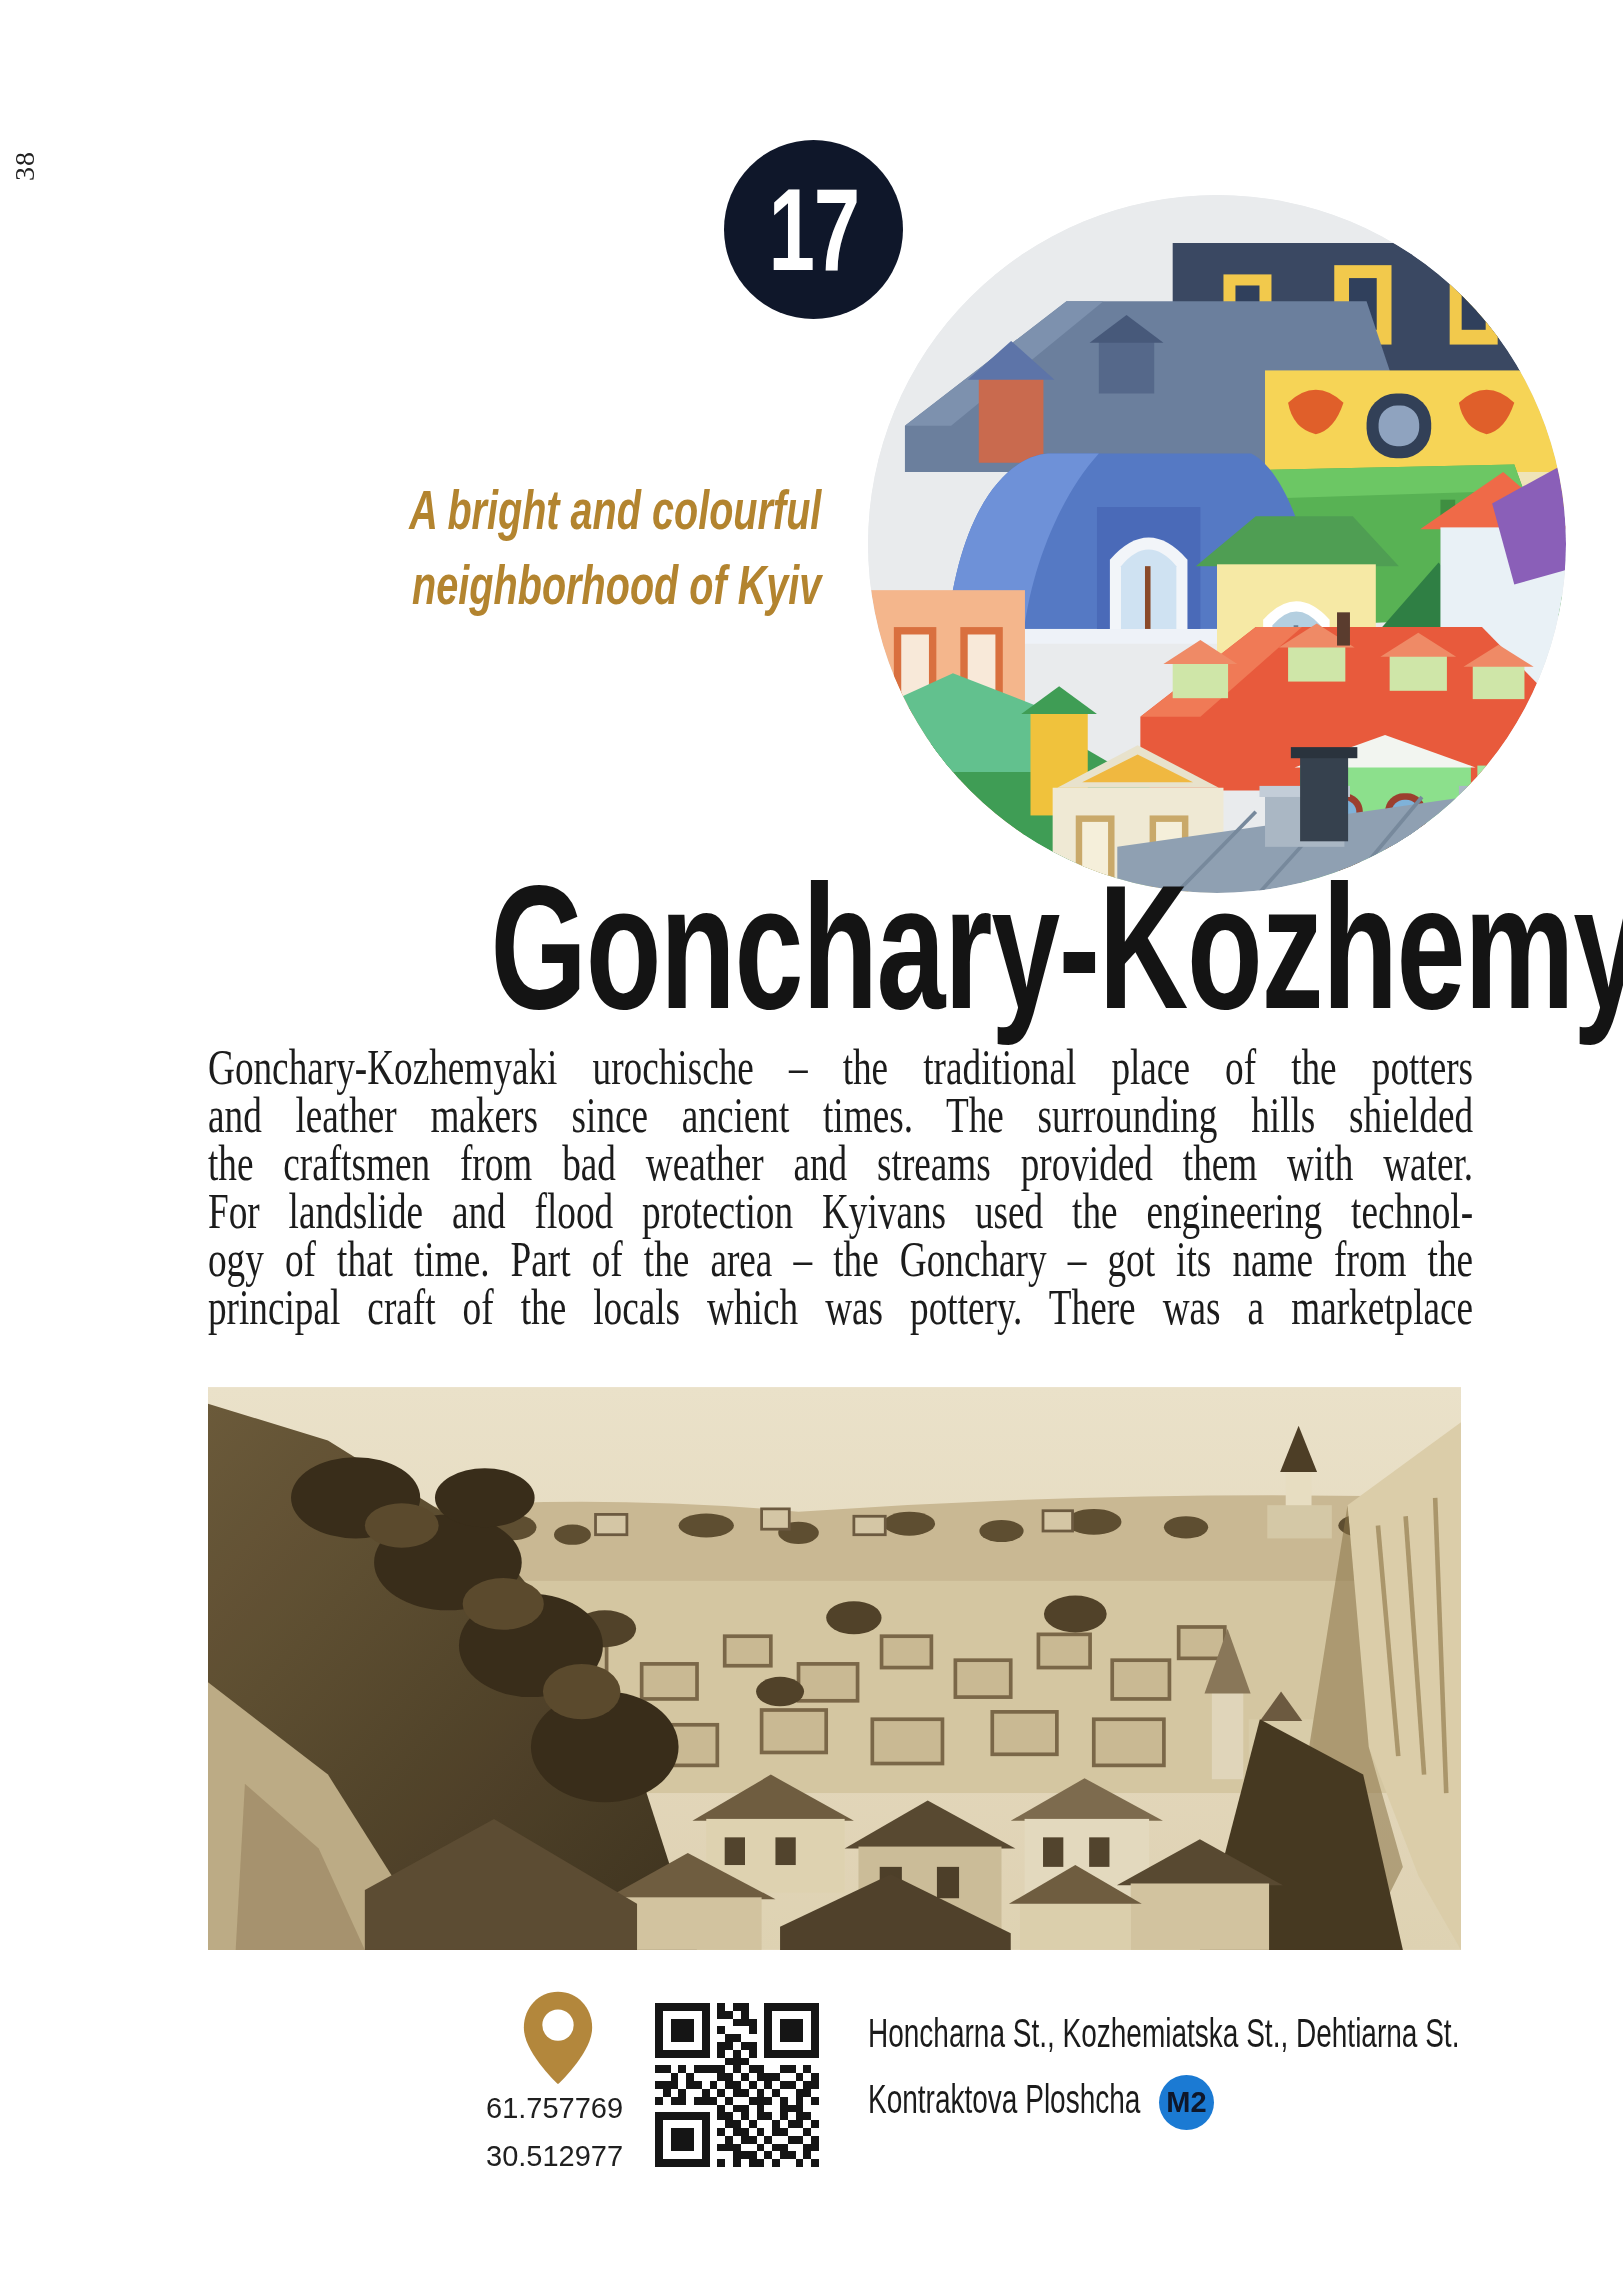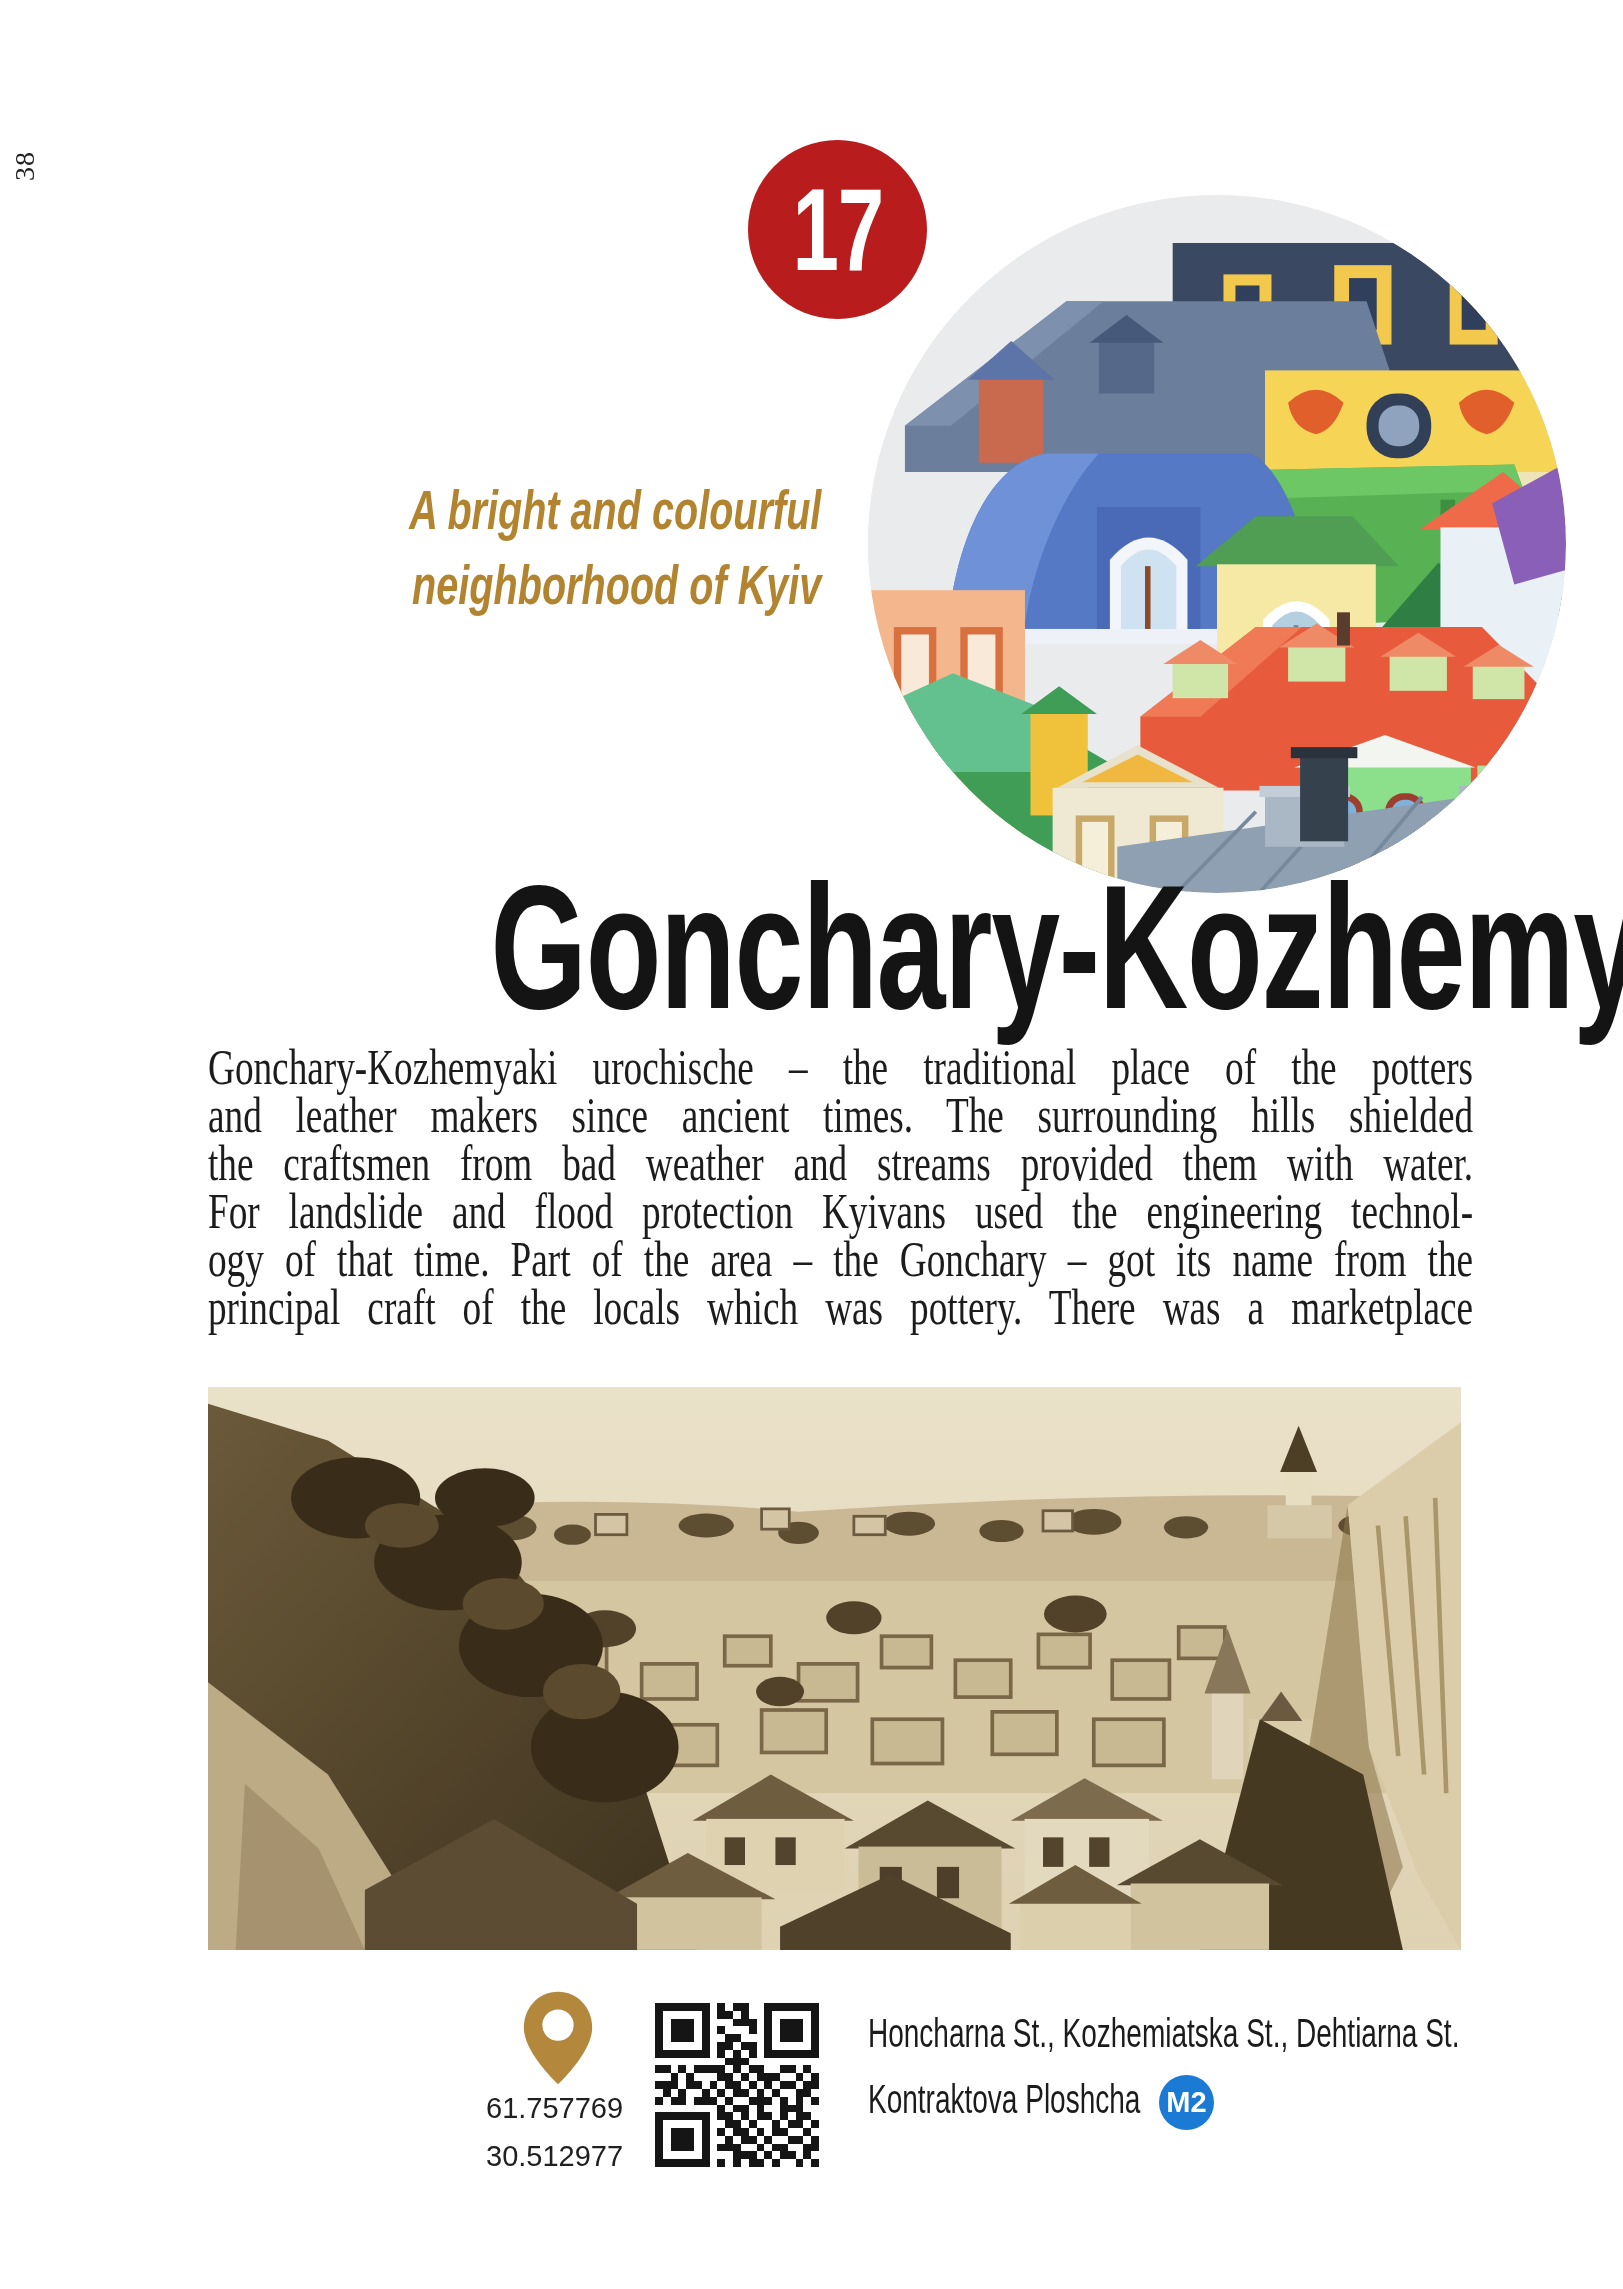--- a/index.html
+++ b/index.html
@@ -5,22 +5,22 @@
   html,body{margin:0;padding:0;background:#ffffff;}
   .page{position:relative;width:1623px;height:2290px;background:#ffffff;overflow:hidden;
         font-family:"Liberation Sans",sans-serif;color:#1a1a1a;}
 
   
   .page-number{position:absolute;left:9.2px;top:181px;transform:rotate(-90deg);
     transform-origin:0 0;font-family:"Liberation Serif",serif;font-size:28px;
     letter-spacing:0.9px;color:#222;}
 
   
-  .badge{position:absolute;left:748px;top:140px;width:179px;height:179px;border-radius:50%;
-    background:#b91c1c;display:flex;align-items:center;justify-content:center;}
+  .badge{position:absolute;left:724px;top:140px;width:179px;height:179px;border-radius:50%;
+    background:#0f172a;display:flex;align-items:center;justify-content:center;}
   .badge span{display:inline-block;color:#fff;font-size:116px;font-weight:700;
     transform:scaleX(.72);letter-spacing:-1.8px;}
 
   
   .photo-circle{position:absolute;left:868px;top:195px;width:698px;height:698px;
     border-radius:50%;overflow:hidden;background:#e9ebed;}
   .photo-circle svg{display:block;width:100%;height:100%;}
 
   
   .tagline{position:absolute;left:0;top:480px;width:821px;text-align:right;color:#b3842f;}
@@ -49,21 +49,21 @@
   .coords{position:absolute;left:486px;top:2084px;font-size:29px;line-height:48px;
     color:#202020;letter-spacing:0;}
   .qr{position:absolute;left:655px;top:2003px;width:164px;height:164px;background:#fff;
     display:grid;grid-template-columns:repeat(21,1fr);grid-template-rows:repeat(21,1fr);}
   .qr .on{background:#151515;}
   .address{position:absolute;left:868px;top:2005px;color:#1b1b1b;}
   .address .al{line-height:57px;white-space:nowrap;}
   .address .al span{display:inline-block;font-size:40px;transform:scaleX(.70);
     transform-origin:0 50%;}
   .metro{position:absolute;left:1159px;top:2075px;width:55px;height:55px;border-radius:50%;
-    background:#1b7ad3;color:#ffffff;display:flex;align-items:center;justify-content:center;
+    background:#1b7ad3;color:#0f172a;display:flex;align-items:center;justify-content:center;
     font-size:29px;font-weight:700;}
 </style>
 </head>
 <body>
 
 <div class="page">
 
   <div class="page-number">38</div>
 
   <div class="badge">

